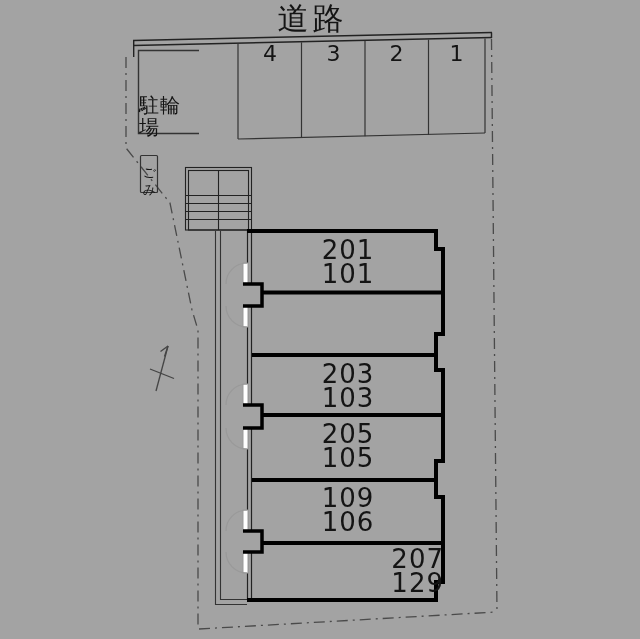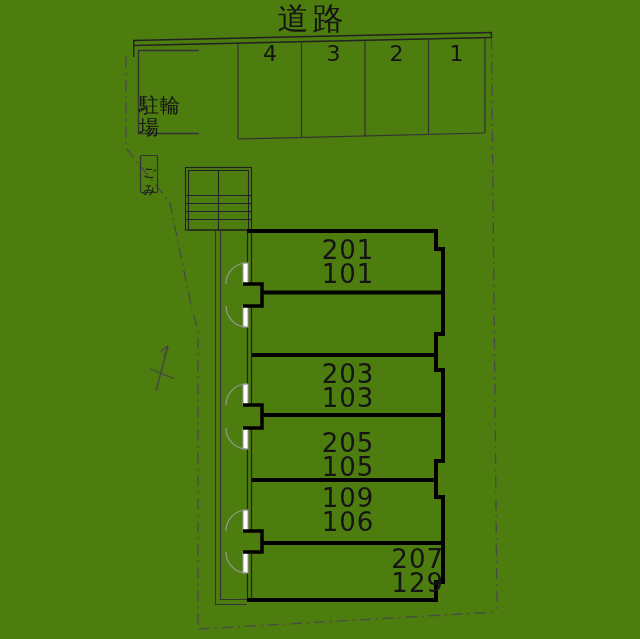--- a/index.html
+++ b/index.html
@@ -1,19 +1,19 @@
 <!DOCTYPE html>
 <html><head>
 <meta charset="utf-8">
 <style>
   html,body{margin:0;padding:0;background:#fff;}
   #plan{
     position:relative;
     width:640px;height:639px;
-    background:#4d7c0f;
+    background:#a3a3a3;
     font-family:"DejaVu Sans",sans-serif;
     color:#111;
     overflow:hidden;
   }
   #plan svg{position:absolute;left:0;top:0;}
   .lbl{position:absolute;color:#141414;}
   .road-lbl{left:230px;top:0px;width:165px;text-align:center;
     font-size:31px;letter-spacing:4px;font-weight:500;line-height:37px;}
   .bike-lbl{left:139px;top:94px;width:61px;text-align:left;
     font-size:20px;letter-spacing:1px;line-height:22px;}
@@ -141,21 +141,21 @@
   <div class="stall-num" style="left:434.5px;">1</div>
 
   <div class="unit" style="top:239px;">
     <span>201</span>
     <span>101</span>
   </div>
   <div class="unit" style="top:363px;">
     <span>203</span>
     <span>103</span>
   </div>
-  <div class="unit" style="top:432px;">
+  <div class="unit" style="top:423px;">
     <span>205</span>
     <span>105</span>
   </div>
   <div class="unit" style="top:487px;">
     <span>109</span>
     <span>106</span>
   </div>
   <div class="unit" style="top:548px;text-align:right;">
     <span>207</span>
     <span>129</span>

